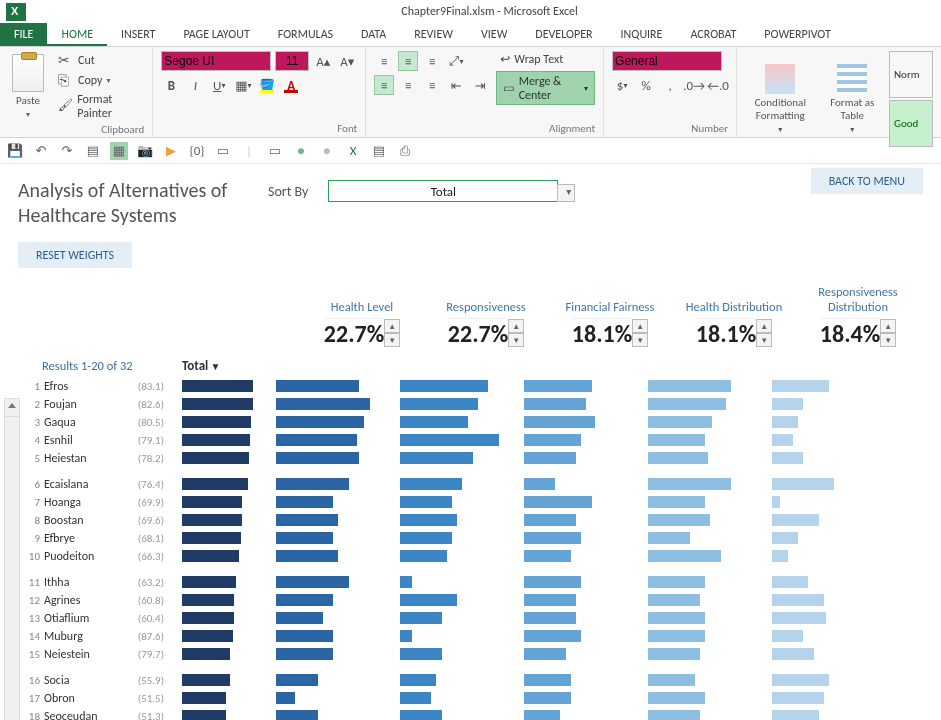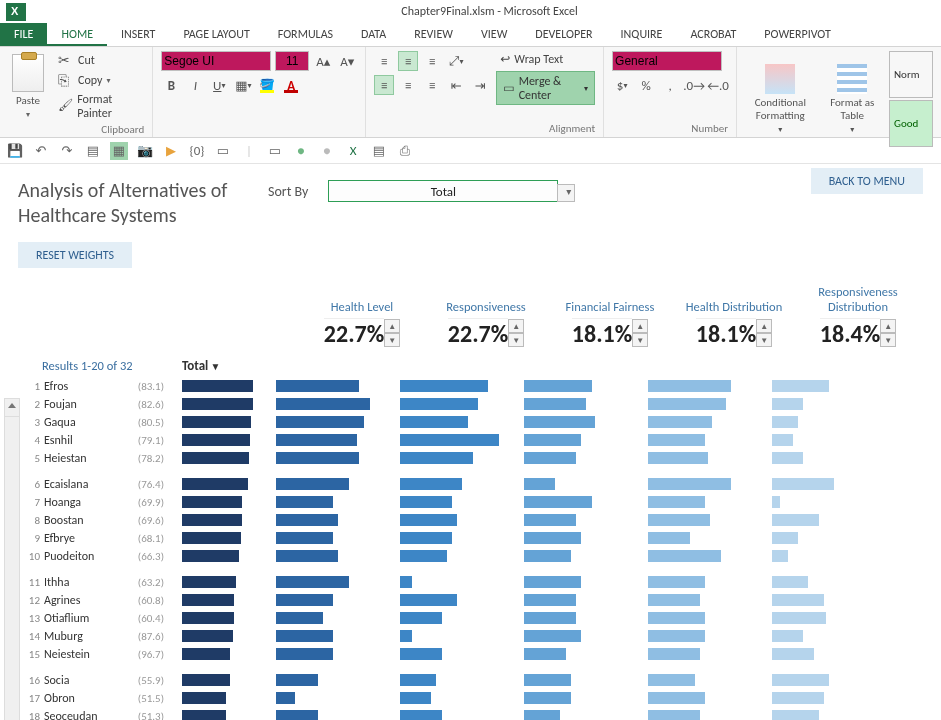--- a/index.html
+++ b/index.html
@@ -159,20 +159,21 @@
             <span style="font-size:8px">▾</span>
           </div>
         <div class="sq">▦<span style="font-size:8px">▾</span></div>
         <div class="sq" style="position:relative">🪣<span style="position:absolute;bottom:1px;left:2px;width:14px;height:3px;background:#ffff00"></span></div>
         <div class="sq" style="position:relative">
             <b style="color:#c00">A</b>
             <span style="position:absolute;bottom:1px;left:2px;width:14px;height:3px;background:#c00000"></span>
           </div>
       </div>
     </div>
+    <div class="group-label">Font</div>
   </div>
 
   <div class="group">
     <div class="group-body">
       <div class="col" style="gap:4px">
         <div class="row">
           <div class="sq">≡</div>
           <div class="sq sel">≡</div>
           <div class="sq">≡</div>
           <div class="sq">⤢<span style="font-size:8px">▾</span></div>
@@ -670,21 +671,21 @@
         <span class="barcell">
           <div class="bar c4" style="width:55%"></div>
         </span>
         <span class="barcell">
           <div class="bar c5" style="width:30%"></div>
         </span>
       </div>
       <div class="rrow">
         <span class="rn">15</span>
         <span class="nm">Neiestein</span>
-        <span class="sc">(96.7)</span>
+        <span class="sc">(79.7)</span>
         <span class="totbar">
           <div class="bar c0" style="width:56%"></div>
         </span>
         <span class="barcell">
           <div class="bar c1" style="width:55%"></div>
         </span>
         <span class="barcell">
           <div class="bar c2" style="width:40%"></div>
         </span>
         <span class="barcell">

